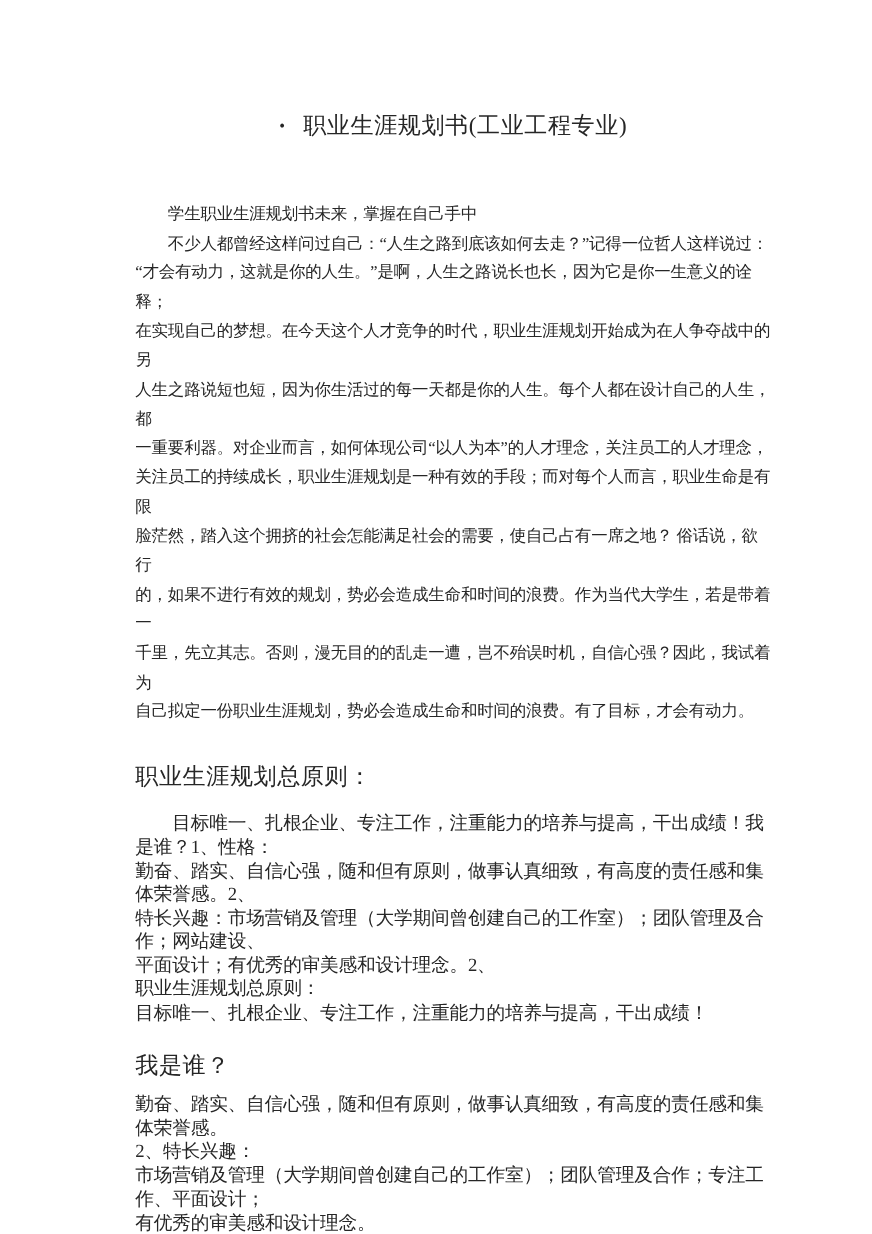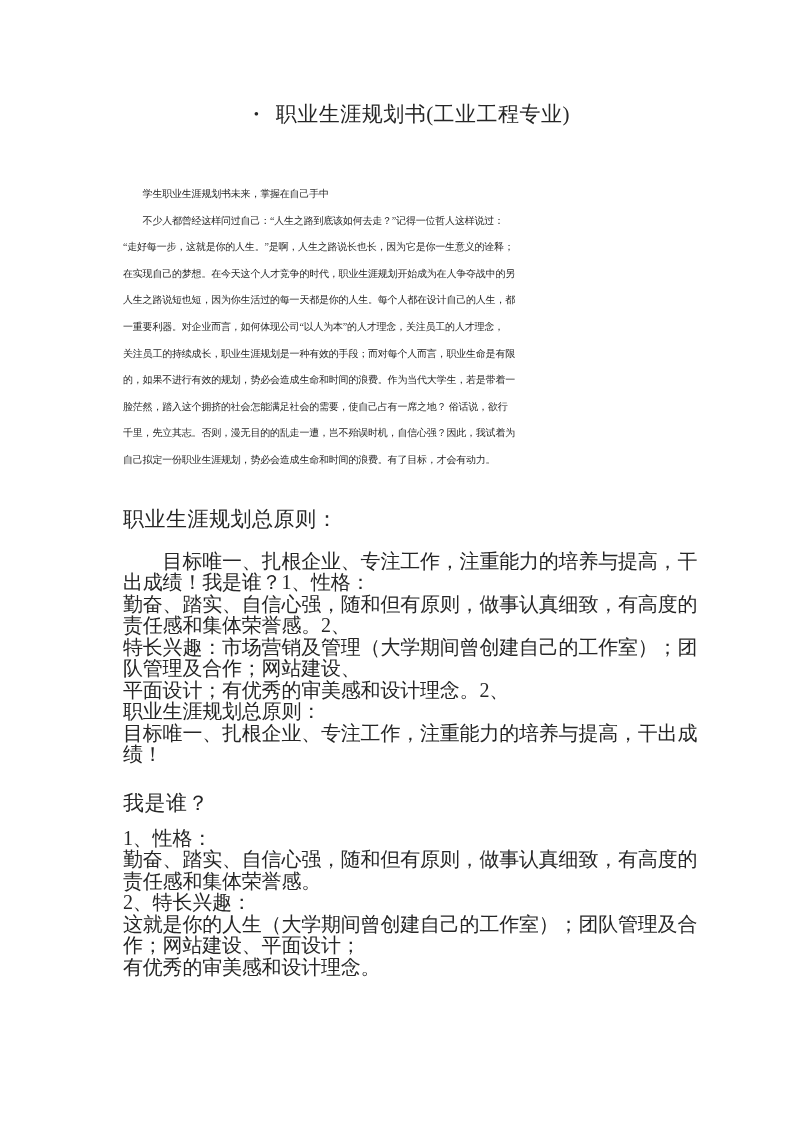--- a/index.html
+++ b/index.html
@@ -30,26 +30,26 @@
   }
   .doc-title .bullet {
     font-size: 15px;
     vertical-align: 2px;
     margin-right: 16px;
   }
   .para {
     margin: 0;
   }
   .para-main {
-    font-size: 10px;
+    font-size: 15px;
     line-height: 26.6px;
     letter-spacing: -0.2px;
   }
   .para-tight {
-    font-size: 20px;
+    font-size: 17px;
     line-height: 21.5px;
     letter-spacing: -0.2px;
   }
   .section-heading {
     font-size: 21px;
     line-height: 30px;
     font-weight: normal;
     margin: 0;
     letter-spacing: 0.5px;
   }
@@ -68,46 +68,45 @@
     <div class="doc-title">
       <span class="bullet">•</span><span>职业生涯规划书(工业工程专业)</span>
     </div>
 
     <div class="para para-main">
         <div class="line">　　学生职业生涯规划书未来，掌握在自己手中</div>
       </div>
 
     <div class="para para-main">
         <div class="line">　　不少人都曾经这样问过自己：“人生之路到底该如何去走？”记得一位哲人这样说过：</div>
-        <div class="line">“走好每一步，这就是你的人生。”是啊，人生之路说长也长，因为它是你一生意义的诠释；</div>
+        <div class="line">“才会有动力，这就是你的人生。”是啊，人生之路说长也长，因为它是你一生意义的诠释；</div>
         <div class="line">在实现自己的梦想。在今天这个人才竞争的时代，职业生涯规划开始成为在人争夺战中的另</div>
         <div class="line">人生之路说短也短，因为你生活过的每一天都是你的人生。每个人都在设计自己的人生，都</div>
         <div class="line">一重要利器。对企业而言，如何体现公司“以人为本”的人才理念，关注员工的人才理念，</div>
         <div class="line">关注员工的持续成长，职业生涯规划是一种有效的手段；而对每个人而言，职业生命是有限</div>
+        <div class="line">脸茫然，踏入这个拥挤的社会怎能满足社会的需要，使自己占有一席之地？ 俗话说，欲行</div>
         <div class="line">的，如果不进行有效的规划，势必会造成生命和时间的浪费。作为当代大学生，若是带着一</div>
-        <div class="line">脸茫然，踏入这个拥挤的社会怎能满足社会的需要，使自己占有一席之地？ 俗话说，欲行</div>
         <div class="line">千里，先立其志。否则，漫无目的的乱走一遭，岂不殆误时机，自信心强？因此，我试着为</div>
         <div class="line">自己拟定一份职业生涯规划，势必会造成生命和时间的浪费。有了目标，才会有动力。</div>
       </div>
 
     <h2 class="section-heading heading-principles">职业生涯规划总原则：</h2>
 
     <div class="para para-tight">
         <div class="line">　　目标唯一、扎根企业、专注工作，注重能力的培养与提高，干出成绩！我是谁？1、性格：</div>
         <div class="line">勤奋、踏实、自信心强，随和但有原则，做事认真细致，有高度的责任感和集体荣誉感。2、</div>
         <div class="line">特长兴趣：市场营销及管理（大学期间曾创建自己的工作室）；团队管理及合作；网站建设、</div>
         <div class="line">平面设计；有优秀的审美感和设计理念。2、</div>
         <div class="line">职业生涯规划总原则：</div>
         <div class="line">目标唯一、扎根企业、专注工作，注重能力的培养与提高，干出成绩！</div>
       </div>
 
     <h2 class="section-heading heading-who">我是谁？</h2>
 
     <div class="para para-tight">
-        <div class="line">1、性格：</div>
         <div class="line">勤奋、踏实、自信心强，随和但有原则，做事认真细致，有高度的责任感和集体荣誉感。</div>
         <div class="line">2、特长兴趣：</div>
-        <div class="line">这就是你的人生（大学期间曾创建自己的工作室）；团队管理及合作；网站建设、平面设计；</div>
+        <div class="line">市场营销及管理（大学期间曾创建自己的工作室）；团队管理及合作；专注工作、平面设计；</div>
         <div class="line">有优秀的审美感和设计理念。</div>
       </div>
 
   </div>
 </div>
 
 </body></html>

